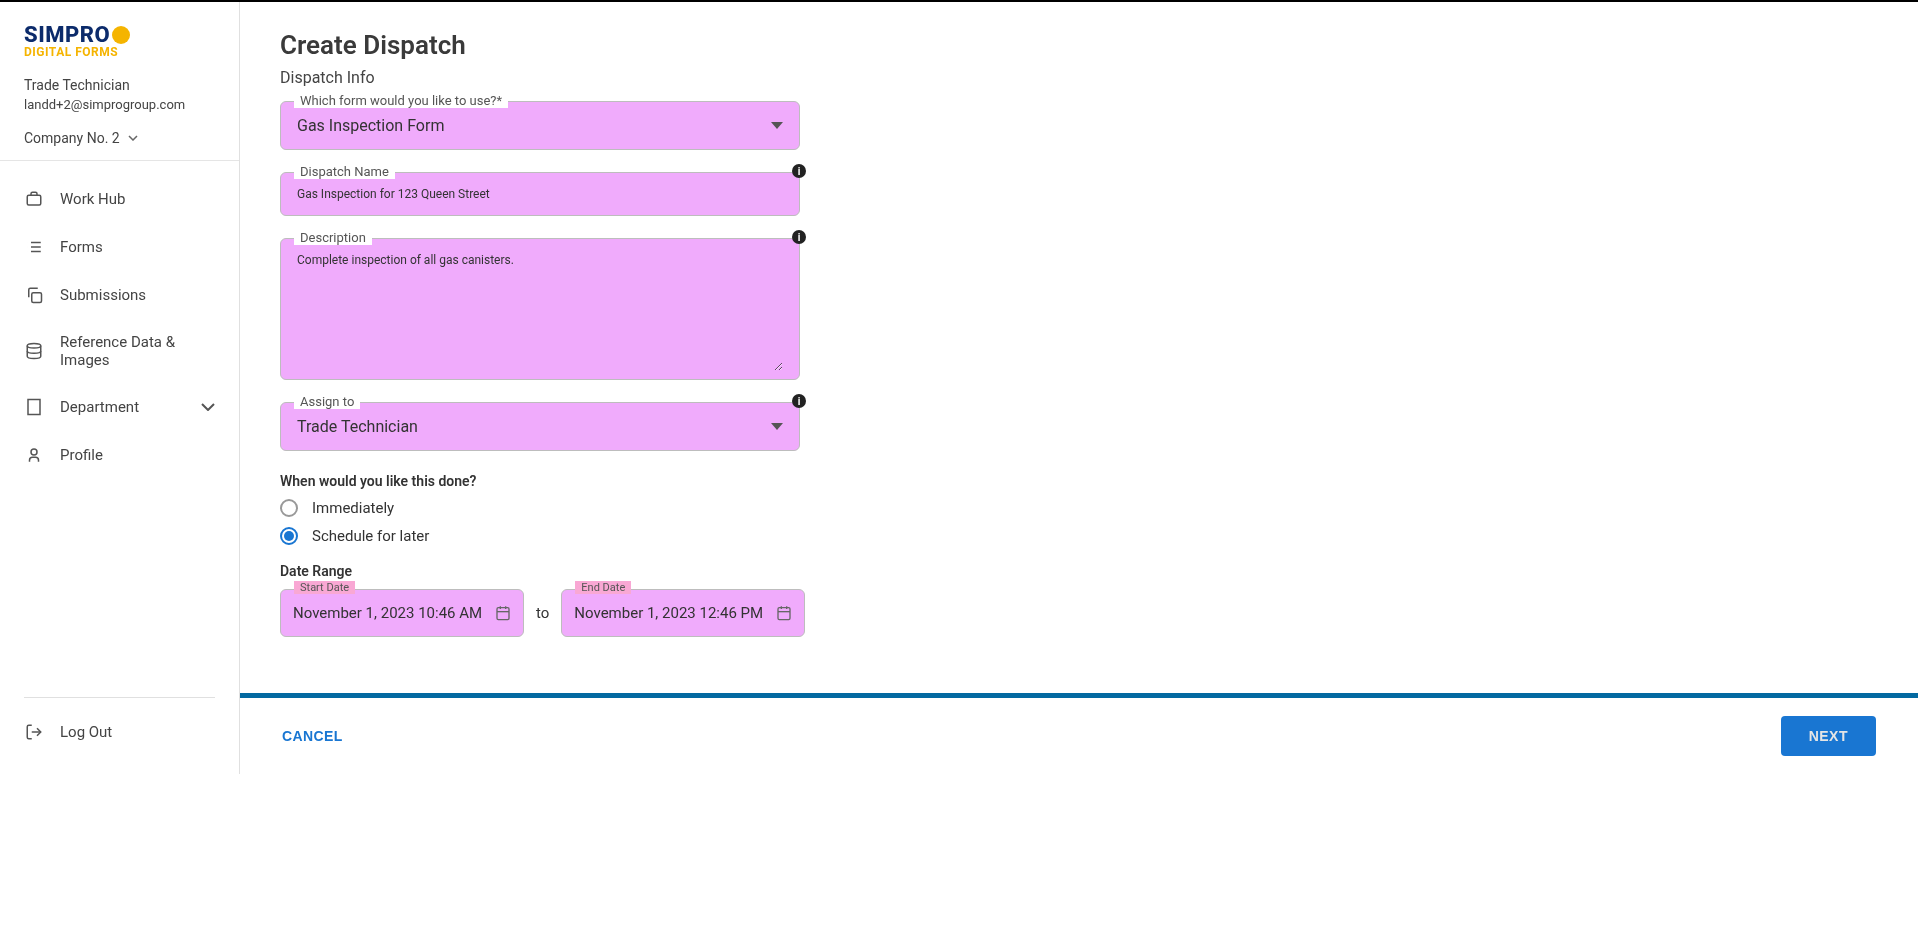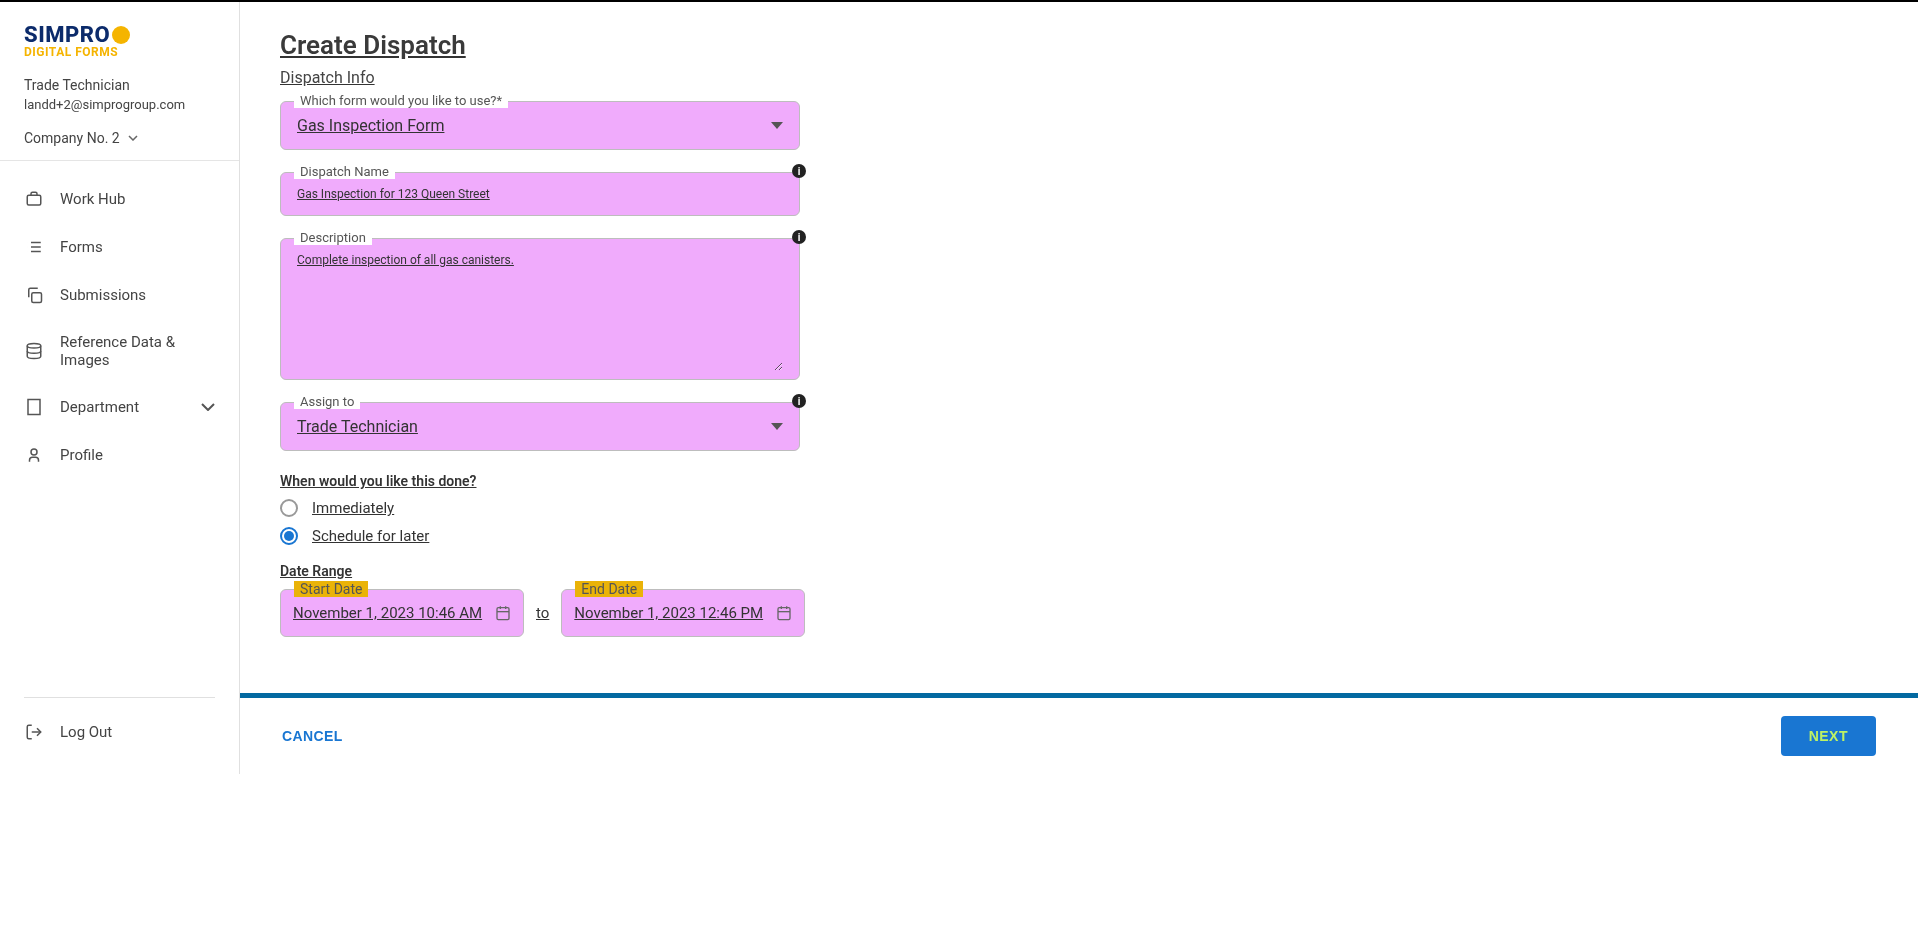--- a/index.html
+++ b/index.html
@@ -17,46 +17,46 @@
 .company-row .chev { margin-left: 8px; }
 .sidebar hr { border: none; border-top: 1px solid #e5e5e5; margin: 0; }
 .nav { padding: 14px 0; flex: 1; }
 .nav-item { display: flex; align-items: center; padding: 14px 24px; font-size: 15px; color: #444; cursor: pointer; }
 .nav-item .icon { width: 20px; height: 20px; margin-right: 16px; flex-shrink: 0; display: flex; align-items: center; justify-content: center; }
 .nav-item .label { flex: 1; }
 .nav-item .expand { margin-left: auto; }
 .bottom-nav { border-top: 0; padding: 10px 0 18px 0; }
 .bottom-nav hr { margin: 0 24px 10px 24px; border: none; border-top: 1px solid #e0e0e0; }
 .main { flex: 1; display: flex; flex-direction: column; overflow: hidden; }
-.content { flex: 1; overflow-y: auto; padding: 28px 40px 20px 40px; text-decoration: underline; }
+.content { flex: 1; overflow-y: auto; padding: 28px 40px 20px 40px; }
 .page-title { font-size: 26px; font-weight: 600; color: #3a3a3a; margin-bottom: 8px; }
 .section-label { font-size: 16px; color: #444; margin-bottom: 14px; }
 .field-wrap { position: relative; width: 520px; margin-bottom: 22px; }
 .field-wrap .float-label { position: absolute; top: -8px; left: 14px; background: #fff; padding: 0 6px; font-size: 13px; color: #555; z-index: 2; }
 .outlined { border: 1px solid #bdbdbd; border-radius: 6px; padding: 14px 16px; font-size: 16px; color: #333; width: 100%; display: flex; align-items: center; background: #f0abfc; }
 .outlined .value { flex: 1; }
 .outlined input, .outlined textarea { border: none; outline: none; width: 100%; font-size: 12px; font-family: inherit; color: #333; background: transparent; }
 .outlined textarea { resize: both; height: 118px; }
 .chevron-down { width: 0; height: 0; border-left: 6px solid transparent; border-right: 6px solid transparent; border-top: 7px solid #555; }
 .info-badge { position: absolute; top: -8px; right: -6px; width: 14px; height: 14px; border-radius: 50%; background: #222; color: #fff; font-size: 10px; font-weight: 700; display: flex; align-items: center; justify-content: center; z-index: 3; }
 .question { font-size: 14px; font-weight: 600; color: #333; margin: 8px 0 10px 0; }
 .radio-row { display: flex; align-items: center; margin-bottom: 10px; cursor: pointer; font-size: 15px; color: #333; }
 .radio { width: 18px; height: 18px; border: 2px solid #999; border-radius: 50%; margin-right: 14px; display: flex; align-items: center; justify-content: center; }
 .radio.selected { border-color: #1976d2; }
 .radio.selected .dot { width: 10px; height: 10px; background: #1976d2; border-radius: 50%; }
 .date-range-label { font-size: 14px; font-weight: 600; color: #333; margin: 18px 0 10px 0; }
 .date-row { display: flex; align-items: center; gap: 12px; }
 .date-field { position: relative; width: 244px; }
-.date-field .float-label { position: absolute; top: -8px; left: 14px; background: #eab308; padding: 0 6px; font-size: 14px; color: #555; z-index: 2; }
+.date-field .float-label { position: absolute; top: -8px; left: 14px; background: #f9a8d4; padding: 0 6px; font-size: 11px; color: #555; z-index: 2; }
 .date-field .outlined { padding: 14px 12px; font-size: 15px; }
 .to-text { font-size: 15px; color: #333; }
 .cal-icon { width: 16px; height: 16px; margin-left: 8px; display: inline-block; }
 .footer { display: flex; align-items: center; justify-content: space-between; padding: 18px 42px; border-top: 5px solid #0369a1; }
 .cancel-btn { color: #1976d2; font-weight: 600; font-size: 14px; background: none; border: none; cursor: pointer; letter-spacing: 0.4px; }
-.next-btn { background: #1976d2; color: #bef264; font-weight: 600; font-size: 14px; border: none; padding: 12px 28px; border-radius: 4px; cursor: pointer; letter-spacing: 0.5px; }
+.next-btn { background: #1976d2; color: #e5e5e5; font-weight: 600; font-size: 14px; border: none; padding: 12px 28px; border-radius: 4px; cursor: pointer; letter-spacing: 0.5px; }
 svg { display: block; }
 </style>
 </head>
 <body>
 
 <div class="app">
 
   <aside class="sidebar">
     <div class="logo-area">
       <div class="logo-simpro">

